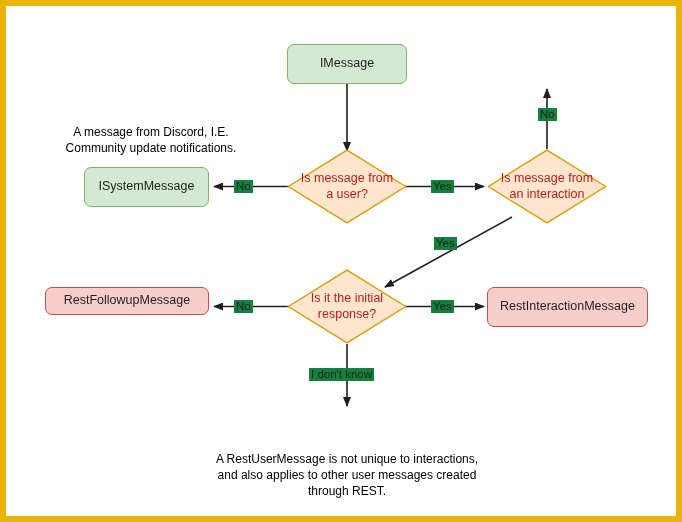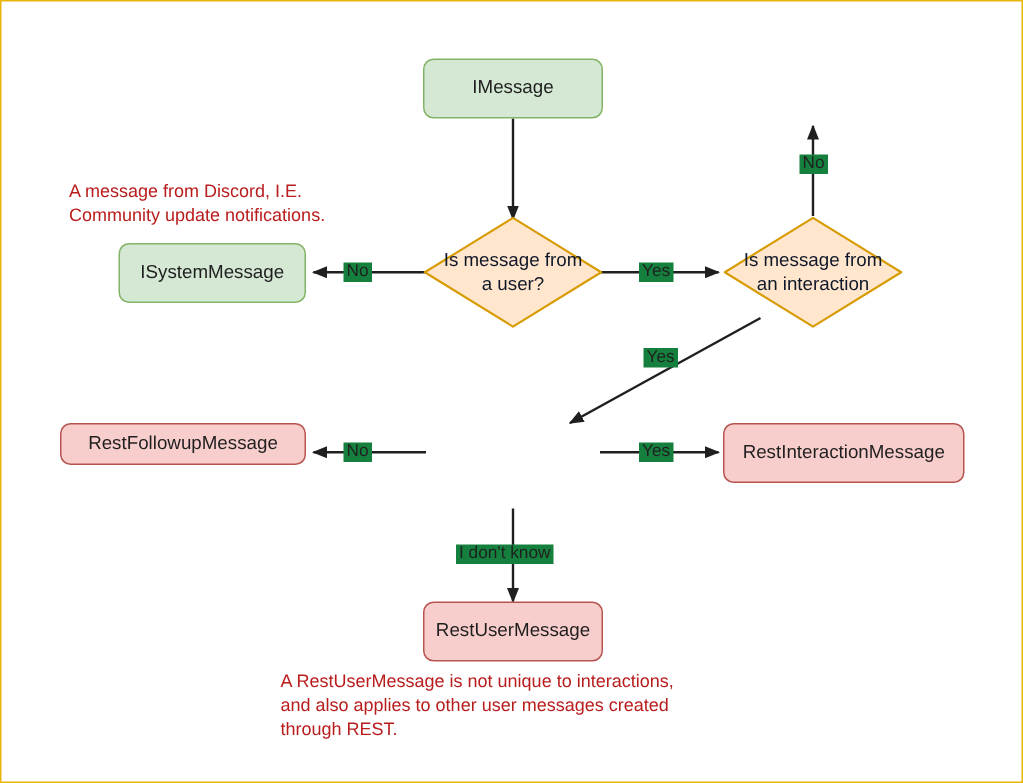--- a/index.html
+++ b/index.html
@@ -5,21 +5,21 @@
   html, body {
     margin: 0;
     padding: 0;
     background: #ffffff;
   }
   #canvas {
     position: relative;
     width: 682px;
     height: 522px;
     background: #ffffff;
-    border: 1px solid #eab308;
+    border: 6px solid #eab308;
     box-sizing: border-box;
     overflow: hidden;
     font-family: "Liberation Sans", sans-serif;
   }
   #edge-layer {
     position: absolute;
     left: 0;
     top: 0;
     width: 682px;
     height: 522px;
@@ -61,39 +61,39 @@
     position: absolute;
     left: 0;
     top: 0;
     width: 100%;
     height: 100%;
     display: flex;
     align-items: center;
     justify-content: center;
     text-align: center;
     font-size: 12.5px;
-    color: #0f172a;
+    color: #b91c1c;
     line-height: 1.25;
     padding: 0 10px;
     box-sizing: border-box;
   }
   .edge-label {
     position: absolute;
     font-size: 11.5px;
     color: #1f1f1f;
     background: #15803d;
     padding: 0 2px;
     white-space: nowrap;
     line-height: 1.1;
   }
   .annotation {
     position: absolute;
     font-size: 12px;
-    color: #b91c1c;
-    text-align: left;
+    color: #000000;
+    text-align: center;
     line-height: 1.35;
     white-space: pre-line;
   }
 </style>
 </head>
 <body>
 
 <div id="canvas">
 
   <svg id="edge-layer" viewBox="0 0 682 522" width="682" height="522">
@@ -144,32 +144,35 @@
     <div class="diamond-label">Is message from a user?</div>
   </div>
 
   <div class="diamond-wrap" style="left:481px; top:143px; width:120px; height:75px;">
     <svg width="120" height="75" viewBox="0 0 120 75">
       <path d="M60,1.2 L118.8,37.5 L60,73.8 L1.2,37.5 Z" fill="#ffe6cc" stroke="#d79b00" stroke-width="1.4" stroke-linejoin="round"></path>
     </svg>
     <div class="diamond-label">Is message from an interaction</div>
   </div>
 
+  <div class="diamond-wrap" style="left:281px; top:263px; width:120px; height:75px;">
+    <svg width="120" height="75" viewBox="0 0 120 75">
+      <path d="M60,1.2 L118.8,37.5 L60,73.8 L1.2,37.5 Z" fill="#ffe6cc" stroke="#d79b00" stroke-width="1.4" stroke-linejoin="round"></path>
+    </svg>
+    <div class="diamond-label">Is it the initial response?</div>
+  </div>
 
   <div class="node rect pink" style="left:39px; top:281px; width:164px; height:28px;">
     <span>RestFollowupMessage</span>
   </div>
 
   <div class="node rect pink" style="left:481px; top:281px; width:161px; height:40px;">
     <span>RestInteractionMessage</span>
   </div>
 
-  <div class="node rect pink" style="left:281px; top:400px; width:120px; height:40px;">
-    <span>RestUserMessage</span>
-  </div>
 
   <div class="edge-label" style="left:228px; top:174px;">No</div>
 
   <div class="edge-label" style="left:425px; top:174px;">Yes</div>
 
   <div class="edge-label" style="left:532px; top:102px;">No</div>
 
   <div class="edge-label" style="left:428px; top:231px;">Yes</div>
 
   <div class="edge-label" style="left:228px; top:294px;">No</div>

